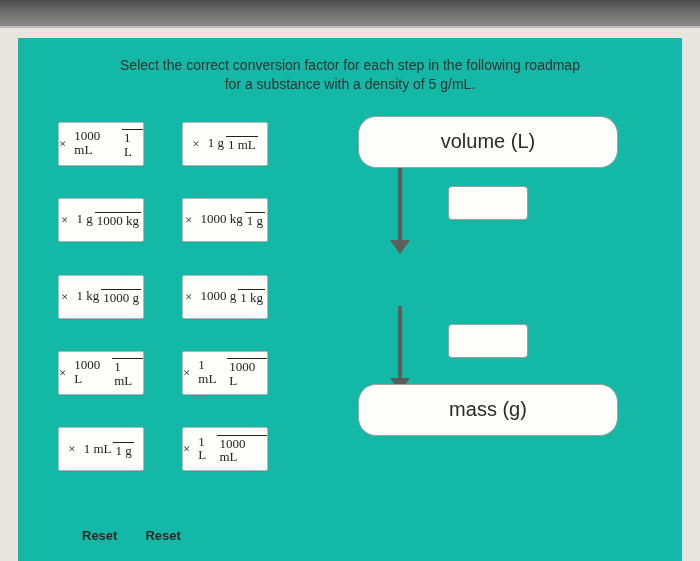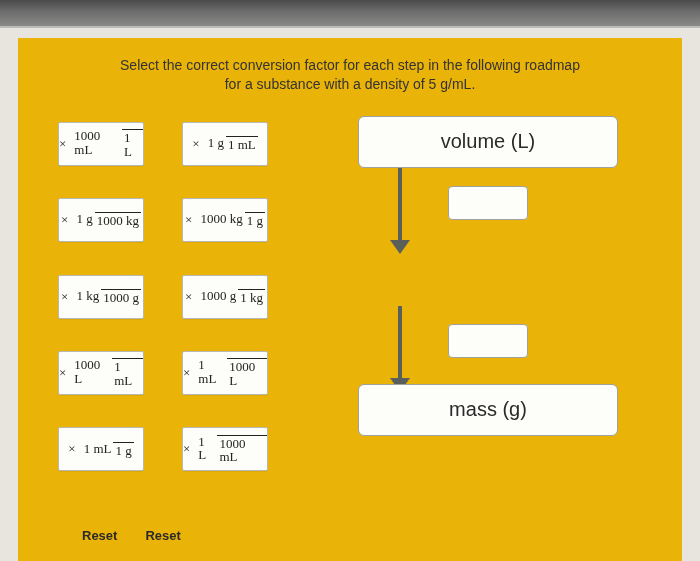--- a/index.html
+++ b/index.html
@@ -14,21 +14,21 @@
   .photo-edge {
     position: absolute;
     top: 0; left: 0; right: 0;
     height: 28px;
     background: linear-gradient(#4a4a4a, #6a6a6a 40%, #8a8a88 100%);
     border-bottom: 2px solid #bbb;
   }
   .content {
     position: absolute;
     top: 38px; left: 18px; right: 18px; bottom: 0;
-    background: #eab308;
+    background: #14b8a6;
   }
   .instructions {
     text-align: center;
     font-size: 14px;
     color: #333;
     margin: 18px 40px 18px;
     line-height: 1.35;
   }
   .work-area {
     display: flex;
@@ -79,21 +79,21 @@
     height: 370px;
     margin-top: -6px;
   }
   .node {
     position: absolute;
     left: 60px;
     width: 260px;
     height: 52px;
     background: #fdfdfa;
     border: 1.5px solid #9ea29f;
-    border-radius: 6px;
+    border-radius: 18px;
     display: flex;
     align-items: center;
     justify-content: center;
     font-size: 20px;
     color: #2a2a2a;
     font-family: Arial, sans-serif;
   }
   .drop-slot {
     position: absolute;
     left: 150px;

